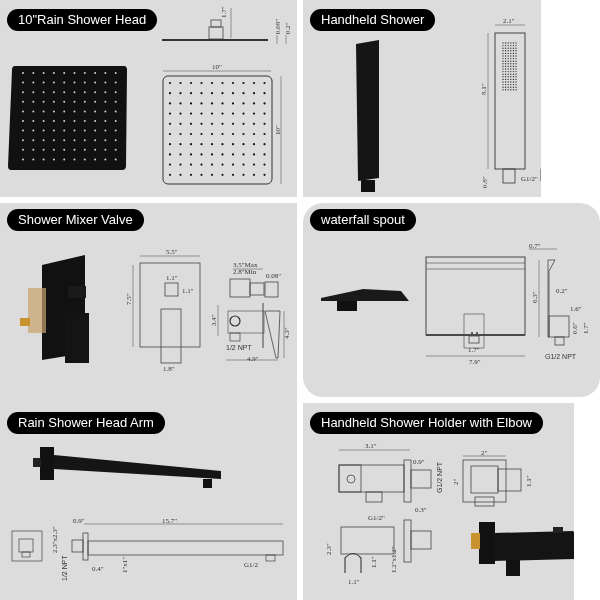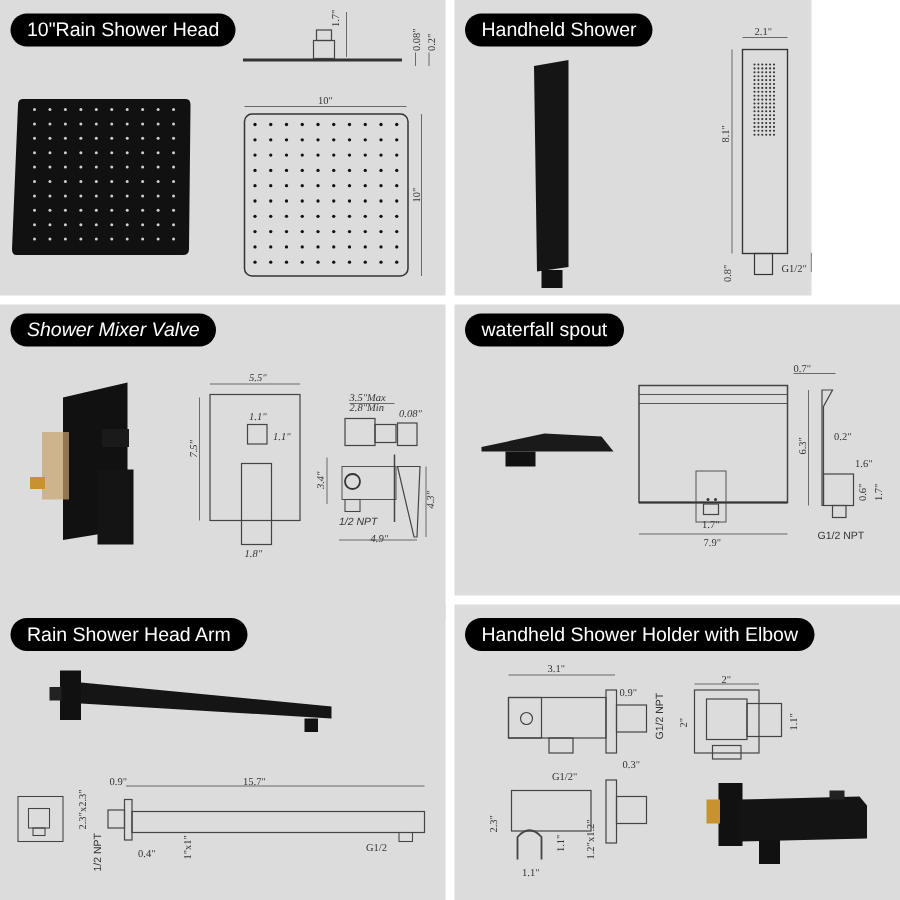--- a/index.html
+++ b/index.html
@@ -1,23 +1,23 @@
 <!DOCTYPE html>
 <html><head>
 <meta charset="utf-8">
 <style>
   html,body{margin:0;padding:0;background:#ffffff;}
   body{width:600px;height:600px;position:relative;overflow:hidden;font-family:"Liberation Sans","DejaVu Sans",sans-serif;}
   .panel{position:absolute;background:#dcdcdc;overflow:hidden;}
   .p1{left:0;top:0;width:297px;height:197px;}
   .p2{left:303px;top:0;width:238px;height:197px;}
-  .p3{left:0;top:203px;width:297px;height:210px;font-style:italic;}
-  .p4{left:303px;top:203px;width:297px;height:194px;}
+  .p3{left:0;top:203px;width:297px;height:210px;}
+  .p4{left:303px;top:203px;width:297px;height:194px;border-radius:20px;}
   .p5{left:0;top:403px;width:297px;height:197px;}
-  .p6{left:303px;top:403px;width:297px;height:197px;}
+  .p6{left:303px;top:403px;width:271px;height:197px;}
   .pill{position:absolute;left:7px;background:#000;color:#fff;border-radius:14px;height:22px;line-height:22px;padding:0 11px;font-size:13px;white-space:nowrap;}
   svg{position:absolute;left:0;top:0;}
   svg text{font-family:"Liberation Serif","DejaVu Serif",serif;font-size:7px;fill:#333;}
   svg text.sans{font-family:"Liberation Sans","DejaVu Sans",sans-serif;}
 </style>
 </head>
 <body>
 
 <div class="panel p1">
   <div class="pill" style="top:9px;">10"Rain Shower Head</div>

